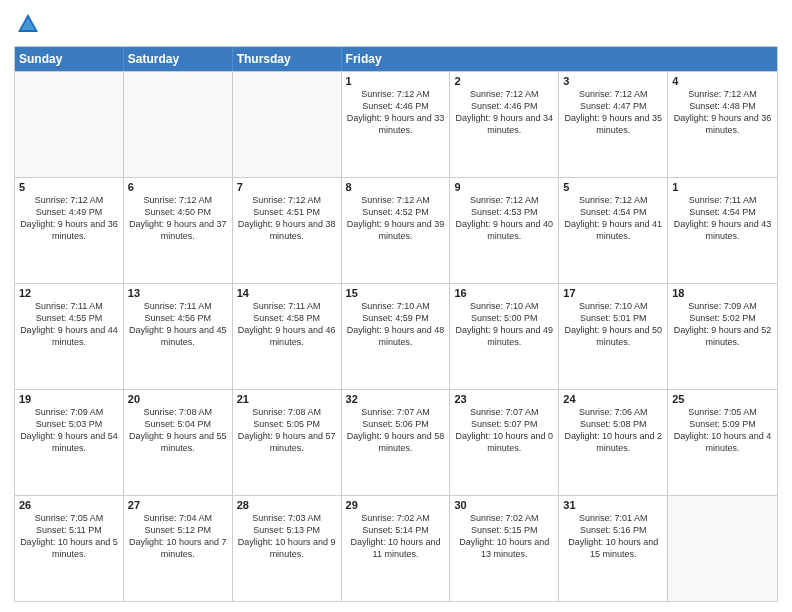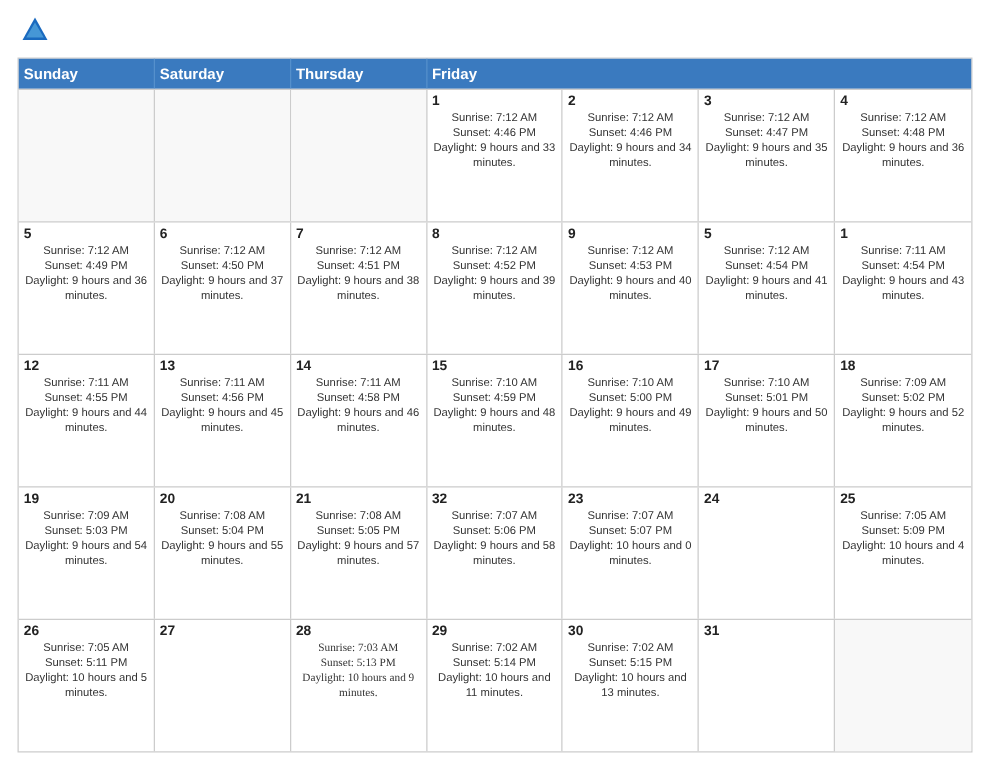--- a/index.html
+++ b/index.html
@@ -282,56 +282,65 @@
 Daylight: 9 hours and 58 minutes.</div>
           </div>
           <div class="cal-cell">
             <div class="day-num">23</div>
             <div class="day-info" style="white-space: pre-line;">Sunrise: 7:07 AM
 Sunset: 5:07 PM
 Daylight: 10 hours and 0 minutes.</div>
           </div>
           <div class="cal-cell">
             <div class="day-num">24</div>
+            <div class="day-info" style="white-space: pre-line;">Sunrise: 7:06 AM
+Sunset: 5:08 PM
+Daylight: 10 hours and 2 minutes.</div>
           </div>
           <div class="cal-cell">
             <div class="day-num">25</div>
             <div class="day-info" style="white-space: pre-line;">Sunrise: 7:05 AM
 Sunset: 5:09 PM
 Daylight: 10 hours and 4 minutes.</div>
           </div>
         </div>
         <div class="cal-row">
           <div class="cal-cell">
             <div class="day-num">26</div>
             <div class="day-info" style="white-space: pre-line;">Sunrise: 7:05 AM
 Sunset: 5:11 PM
 Daylight: 10 hours and 5 minutes.</div>
           </div>
           <div class="cal-cell">
             <div class="day-num">27</div>
+            <div class="day-info" style="white-space: pre-line;">Sunrise: 7:04 AM
+Sunset: 5:12 PM
+Daylight: 10 hours and 7 minutes.</div>
           </div>
           <div class="cal-cell">
             <div class="day-num">28</div>
-            <div class="day-info" style="white-space: pre-line; font-family: Liberation Serif, serif;">Sunrise: 7:03 AM
+            <div class="day-info" style="white-space: pre-line;">Sunrise: 7:03 AM
 Sunset: 5:13 PM
 Daylight: 10 hours and 9 minutes.</div>
           </div>
           <div class="cal-cell">
             <div class="day-num">29</div>
             <div class="day-info" style="white-space: pre-line;">Sunrise: 7:02 AM
 Sunset: 5:14 PM
 Daylight: 10 hours and 11 minutes.</div>
           </div>
           <div class="cal-cell">
             <div class="day-num">30</div>
             <div class="day-info" style="white-space: pre-line;">Sunrise: 7:02 AM
 Sunset: 5:15 PM
 Daylight: 10 hours and 13 minutes.</div>
           </div>
           <div class="cal-cell">
             <div class="day-num">31</div>
+            <div class="day-info" style="white-space: pre-line;">Sunrise: 7:01 AM
+Sunset: 5:16 PM
+Daylight: 10 hours and 15 minutes.</div>
           </div>
           <div class="cal-cell empty"></div>
         </div>
       </div>
   </div>
 </div>
 
 </body></html>

